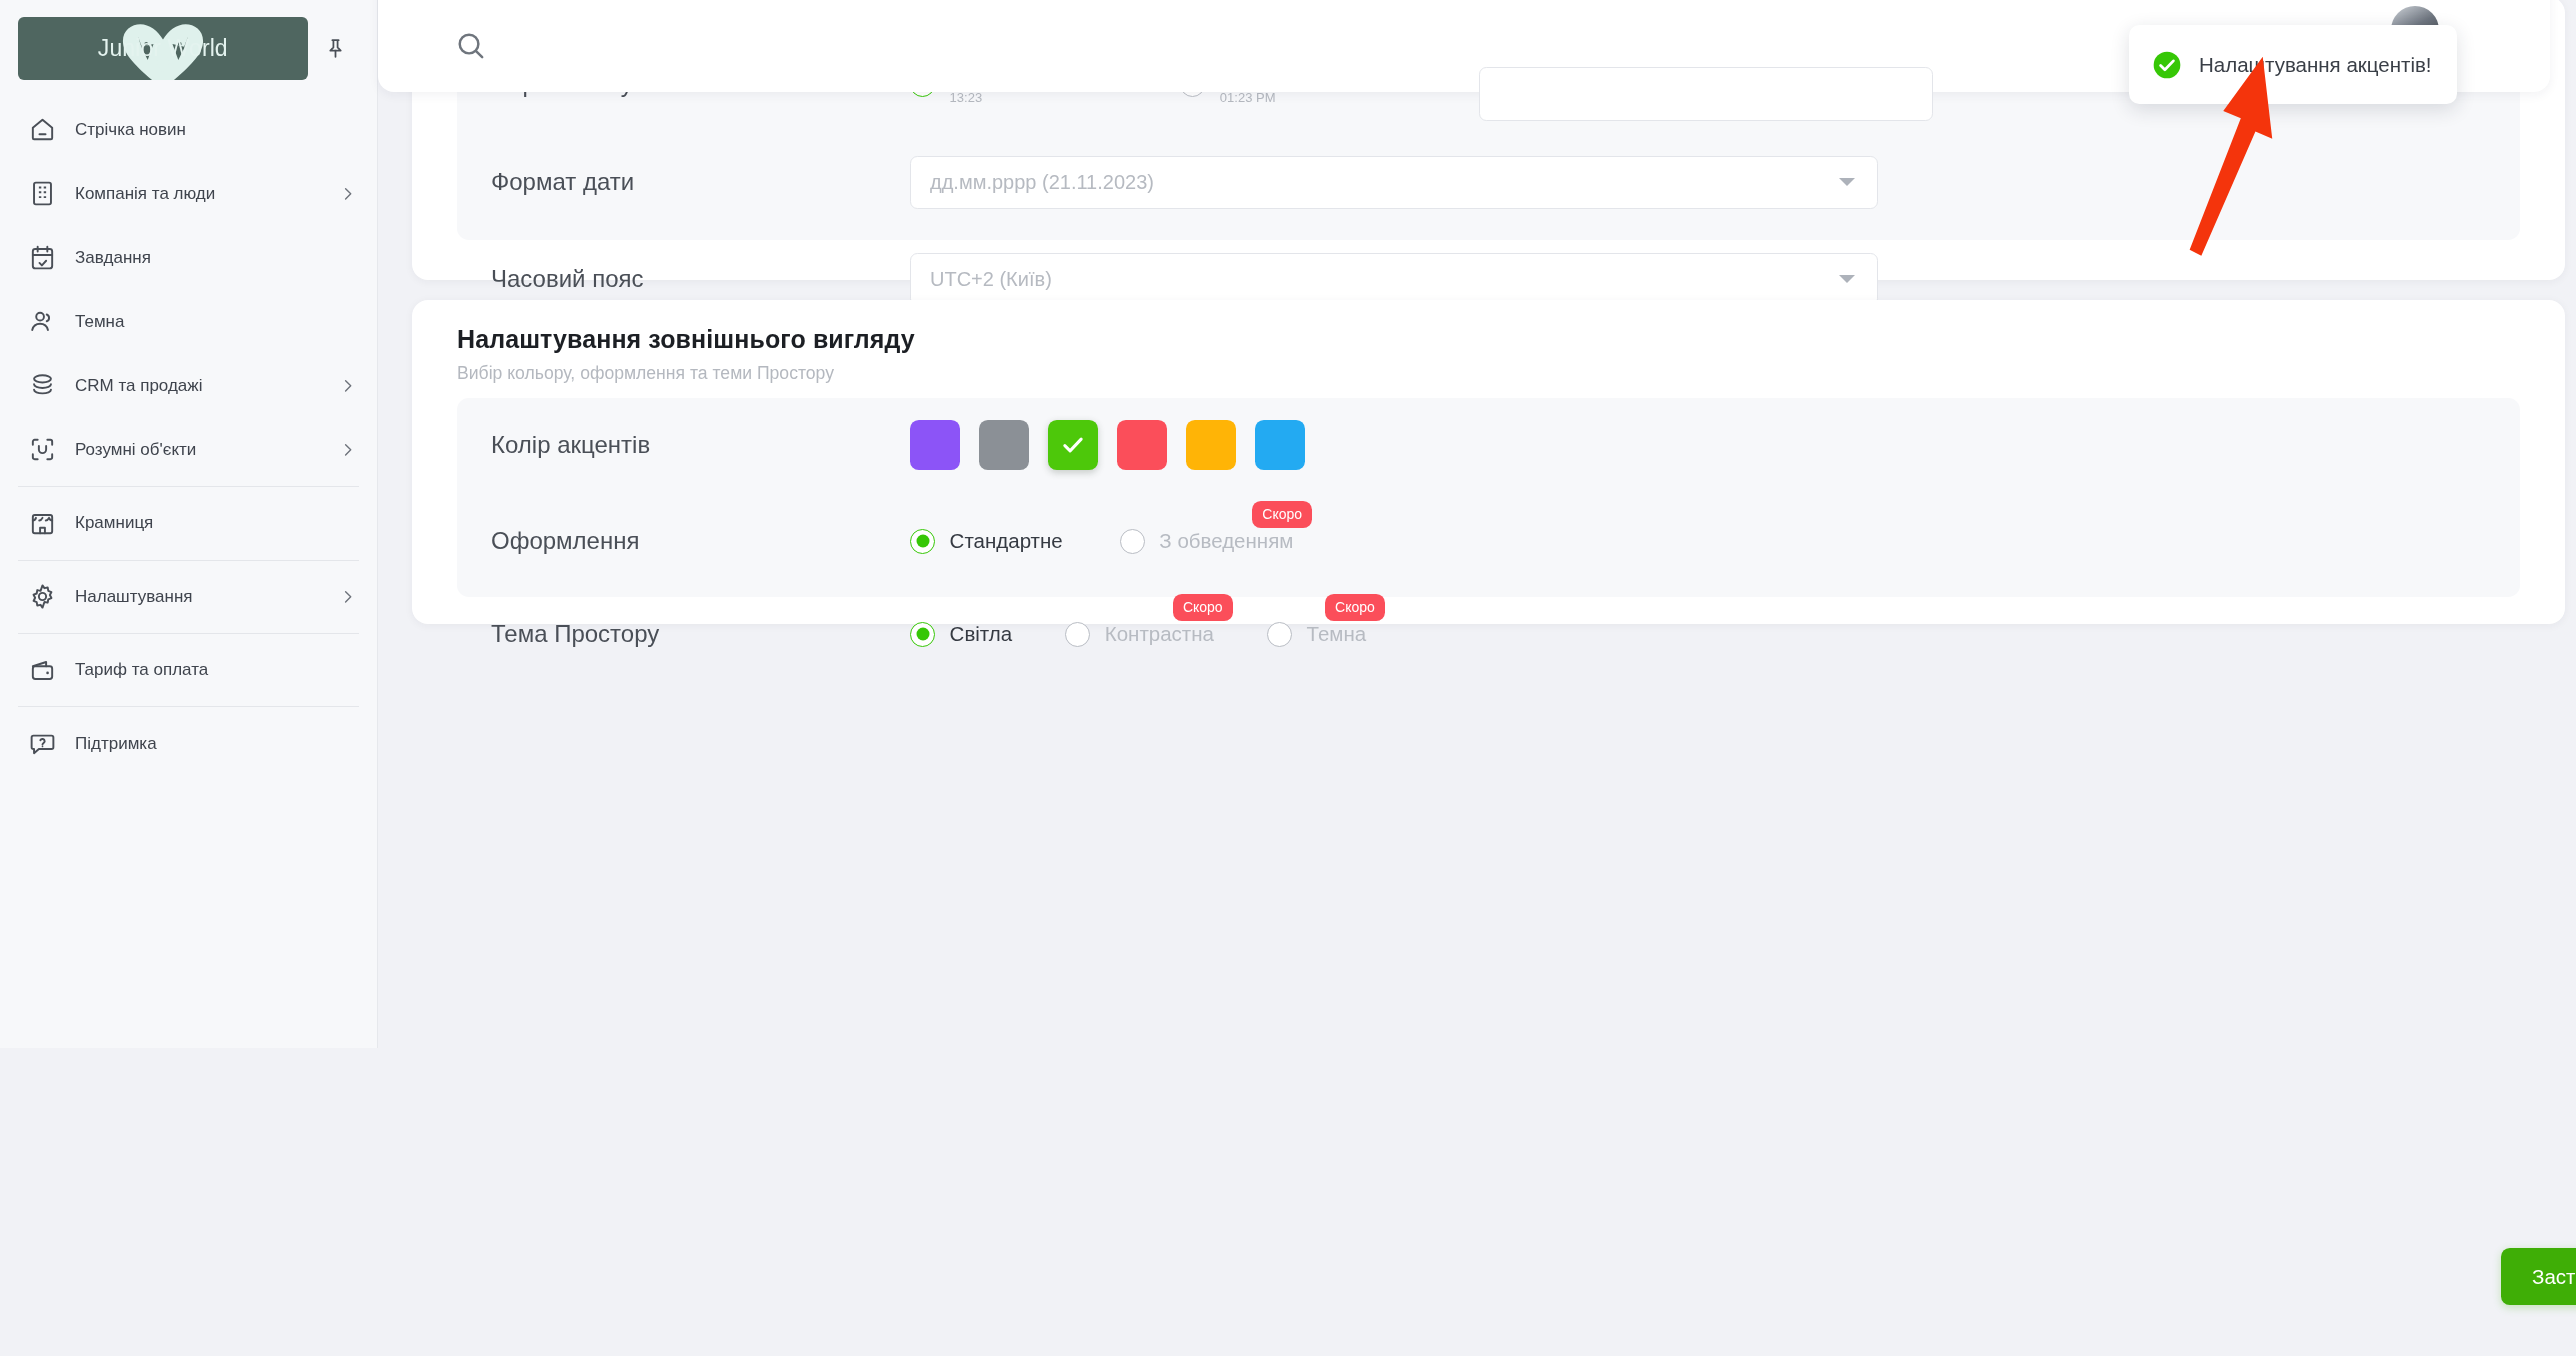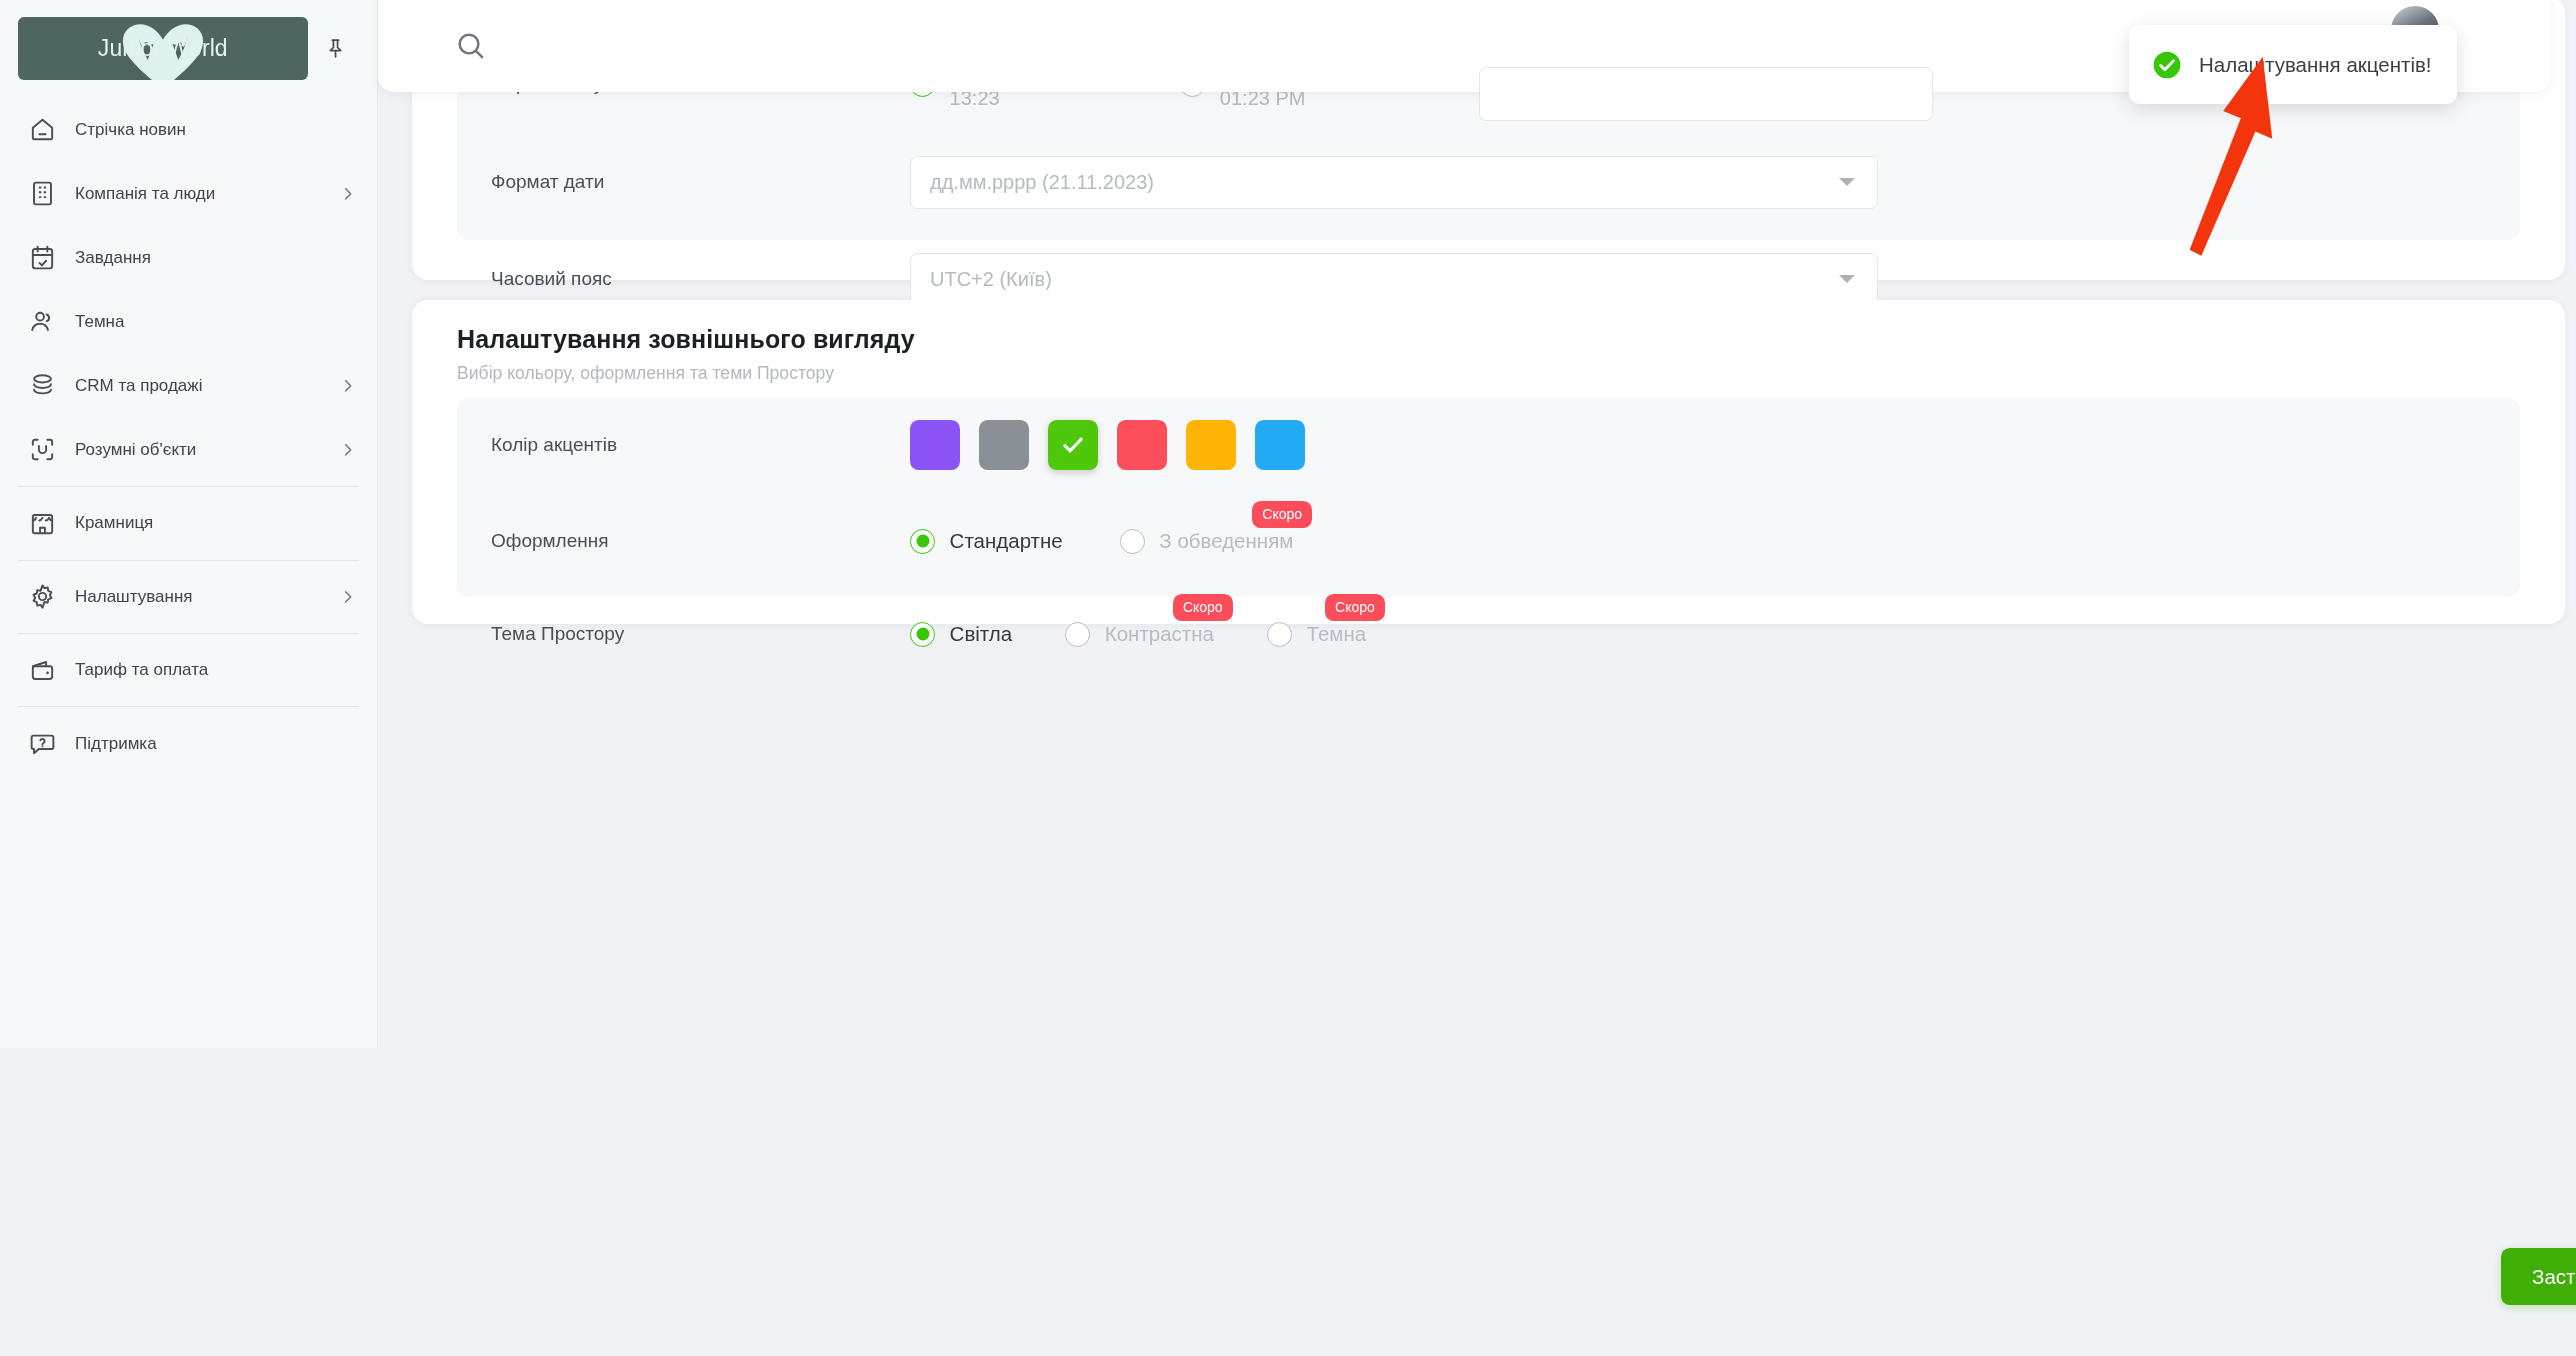--- a/index.html
+++ b/index.html
@@ -127,42 +127,42 @@
     background: #f7f8fa;
     border-radius: 11.7px;
   }
   #panel-datetime { top: 38px; height: 205px; }
   #panel-appearance { top: 98px; height: 199px; }
 
   .row { position: absolute; left: 0; right: 0; height: 48px; display: flex; align-items: center; }
   .row-label {
     position: absolute; left: 34px; top: 0;
     height: 48px; display: flex; align-items: center;
-    font-size: 19px; color: #4a4f57; white-space: nowrap;
+    font-size: 24px; color: #4a4f57; white-space: nowrap;
   }
   .row-ctrl { position: absolute; left: 453px; top: 0; height: 48px; display: flex; align-items: center; }
 
   
   .radio-opt { display: flex; align-items: center; position: relative; cursor: pointer; }
   .radio-opt.disabled { cursor: default; }
   .radio {
     width: 25px; height: 25px; border-radius: 50%;
     border: 1.8px solid #b9bdc4; background: #fff;
     flex: 0 0 25px; position: relative;
   }
   .radio.on { border-color: #36c706; }
   .radio.on::after {
     content: ""; position: absolute; left: 50%; top: 50%;
     width: 13px; height: 13px; border-radius: 50%;
     background: #36c706; transform: translate(-50%,-50%);
   }
   .radio-texts { margin-left: 14.6px; display: flex; flex-direction: column; justify-content: center; }
   .radio-main { font-size: 20.5px; color: #353a42; white-space: nowrap; line-height: 1.15; }
   .radio-opt.disabled .radio-main { color: #b7bbc2; }
-  .radio-sub { font-size: 20px; color: #b4b8bf; margin-top: 4.4px; line-height: 1.1; }
+  .radio-sub { font-size: 13px; color: #b4b8bf; margin-top: 4.4px; line-height: 1.1; }
   .badge-soon {
     position: absolute; top: -28px; right: -19px;
     background: #fb4e5a; color: #fff;
     font-size: 14px; line-height: 1;
     padding: 6.6px 10.3px; border-radius: 8.8px;
     white-space: nowrap;
   }
 
   
   .select {

